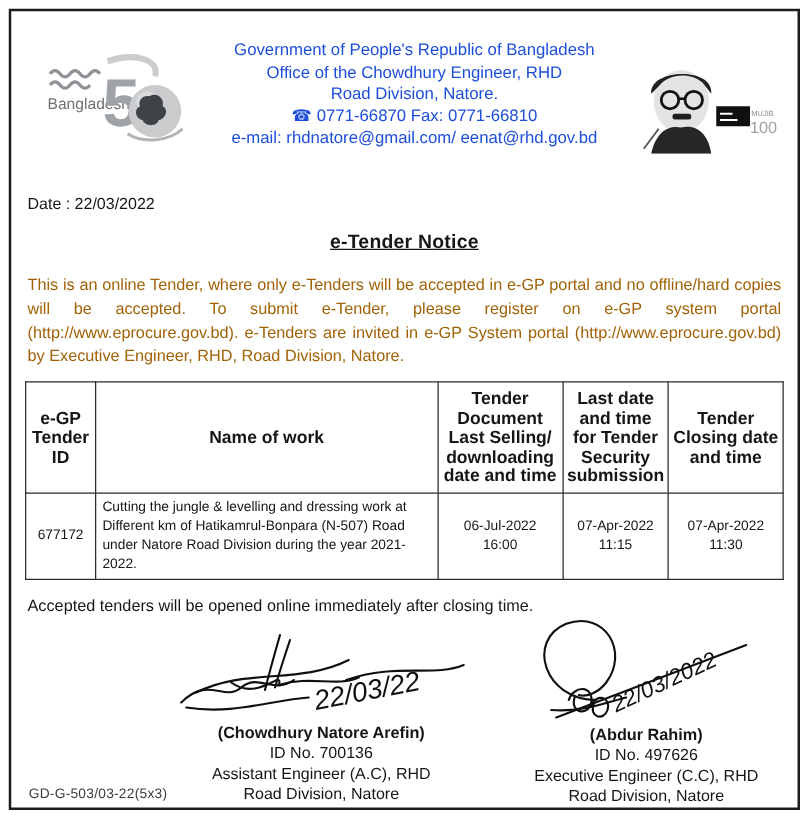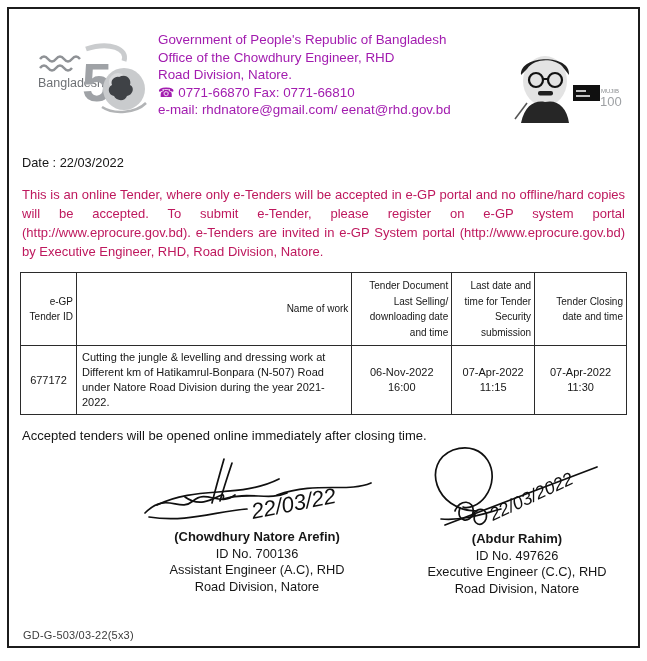--- a/index.html
+++ b/index.html
@@ -11,34 +11,34 @@
   }
   .page { position:absolute; inset:0; background:#fff; }
   .frame {
     position:absolute; left:7px; top:7px; right:7px; bottom:13px;
     border:2px solid #1c1c1c; padding:10px 11px; overflow:hidden;
   }
   
   .header { display:flex; align-items:flex-start; margin-top:10px; }
   .logo-left { width:138px; flex:0 0 138px; padding-top:8px; }
   .logo-right { width:122px; flex:0 0 122px; padding-top:14px; }
-  .head-center { flex:1; text-align:left; font-size:13.4px; line-height:17.5px; color:#a21caf; padding-top:2px; }
+  .head-center { flex:1; text-align:center; font-size:13.4px; line-height:17.5px; color:#1d4ed8; padding-top:2px; }
   .head-center .ln { white-space:nowrap; }
   .phone-ic { font-size:13px; margin-right:4px; }
   
   .memo-row { display:flex; justify-content:space-between; margin:30px 4px 0 2px; font-size:12.8px; }
   
   .title-wrap { text-align:center; margin-top:15px; }
   .title { font-size:15.5px; font-weight:bold; text-decoration:underline; letter-spacing:0.2px; }
   
-  .intro { margin:15px 2px 0 2px; font-size:13px; line-height:19px; text-align:justify; color:#be185d; }
+  .intro { margin:15px 2px 0 2px; font-size:13px; line-height:19px; text-align:justify; color:#a16207; }
   
   table { border-collapse:collapse; width:607px; margin:11px auto 0 auto; }
   th, td { border:1.4px solid #2b2b2b; }
-  th { font-weight:normal; font-size:10px; line-height:15.5px; text-align:right; vertical-align:middle; padding:5px 3px; }
+  th { font-weight:bold; font-size:14px; line-height:15.5px; text-align:center; vertical-align:middle; padding:5px 3px; }
   td { font-size:11px; line-height:15px; vertical-align:middle; padding:4px 5px; }
   td.center { text-align:center; }
   .date-stack span { display:block; }
   
   .note { margin:13px 2px 0 2px; font-size:13px; }
   
   .sig-area { position:relative; height:158px; margin-top:2px; }
   .sig-block { position:absolute; text-align:center; }
   .sig-block.left { left:86px; width:302px; top:8px; }
   .sig-block.right { left:366px; width:262px; top:-6px; }
@@ -98,20 +98,23 @@
           <text x="94" y="50" font-size="6" fill="#8a8d90">MUJIB</text>
           <text x="93" y="63" font-size="13" fill="#9ea1a4">100</text>
         </svg>
       </div>
     </div>
 
     <div class="memo-row">
       <span>Date : 22/03/2022</span>
     </div>
 
+    <div class="title-wrap">
+      <span class="title">e-Tender Notice</span>
+    </div>
 
     <p class="intro">This is an online Tender, where only e-Tenders will be accepted in e-GP portal and no offline/hard copies will be accepted. To submit e-Tender, please register on e-GP system portal (http://www.eprocure.gov.bd). e-Tenders are invited in e-GP System portal (http://www.eprocure.gov.bd) by Executive Engineer, RHD, Road Division, Natore.</p>
 
     <table>
       <colgroup>
         <col style="width:56px">
           <col style="width:276px">
           <col style="width:100px">
           <col style="width:83px">
           <col style="width:92px">
@@ -123,21 +126,21 @@
           <th>Tender Document Last Selling/ downloading date and time</th>
           <th>Last date and time for Tender Security submission</th>
           <th>Tender Closing date and time</th>
         </tr>
       </thead>
       <tbody>
         <tr>
           <td class="center">677172</td>
           <td>Cutting the jungle &amp; levelling and dressing work at Different km of Hatikamrul-Bonpara (N-507) Road under Natore Road Division during the year 2021-2022.</td>
           <td class="center date-stack">
-            <span>06-Nov-2022</span>
+            <span>06-Jul-2022</span>
             <span>16:00</span>
           </td>
           <td class="center date-stack">
             <span>07-Apr-2022</span>
             <span>11:15</span>
           </td>
           <td class="center date-stack">
             <span>07-Apr-2022</span>
             <span>11:30</span>
           </td>

